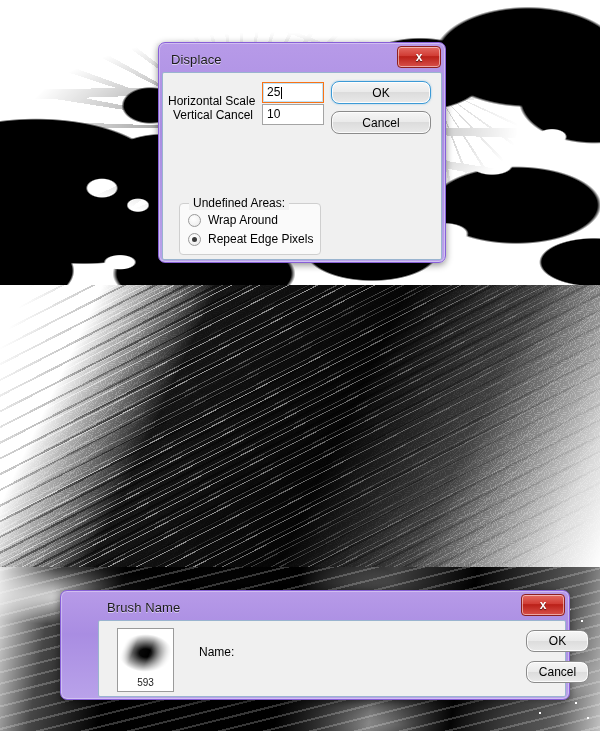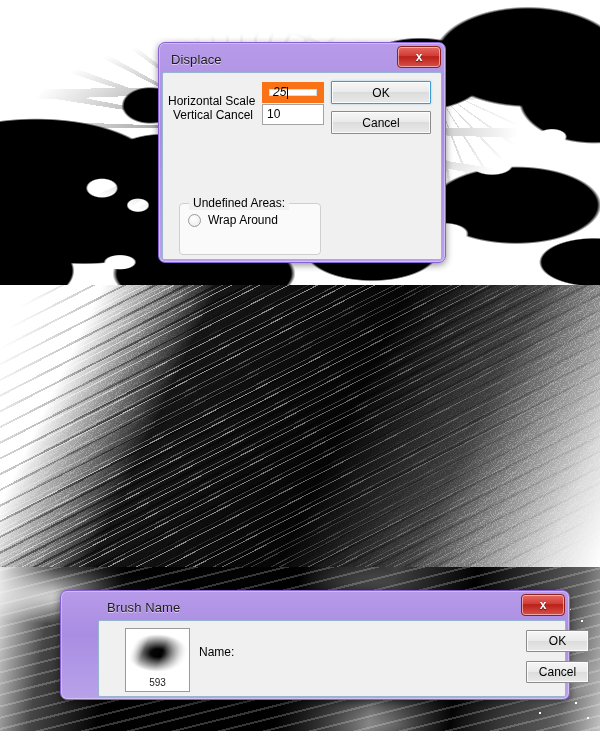--- a/index.html
+++ b/index.html
@@ -185,28 +185,28 @@
   .tinput{
     position:absolute;
     background:#fff;
     border:1px solid #a4a4a4;
     box-sizing:border-box;
     font-size:12px;color:#000;
     padding:1px 4px;
     line-height:17px;
     display:flex;align-items:center;
   }
-  .tinput.focus{border:7px solid #f97316;box-shadow:0 0 0 1px #bfe2f6 inset;font-style:italic;}
+  .tinput.focus{border:1px solid #f97316;box-shadow:0 0 0 1px #bfe2f6 inset;}
   .caret{display:inline-block;width:1px;height:12px;background:#000;margin-left:1px;}
 
   .btn{
     position:absolute;
     box-sizing:border-box;
     border:1px solid #8b8b8b;
-    border-radius:1px;
+    border-radius:8px;
     background:linear-gradient(180deg,#f6f6f6 0%,#eaeaea 48%,#dcdcdc 50%,#e9e9e9 100%);
     font-size:12px;color:#000;
     display:flex;align-items:center;justify-content:center;
     cursor:pointer;
     box-shadow:0 0 0 1px rgba(255,255,255,.8) inset;
   }
   .btn.default{
     border:1px solid #3c9ad6;
     box-shadow:0 0 0 1px rgba(255,255,255,.9) inset, 0 0 2px rgba(60,154,214,.55);
   }
@@ -314,39 +314,43 @@
         <span>10</span>
       </div>
 
 
       <div class="groupbox" style="left:16px;top:130px;width:142px;height:52px;">
         <div class="gb-title">Undefined Areas:</div>
         <div class="radio-row" style="top:9px;">
           <span class="radio"></span>
           <span class="radio-label">Wrap Around</span>
         </div>
+        <div class="radio-row" style="top:28px;">
+          <span class="radio on"></span>
+          <span class="radio-label">Repeat Edge Pixels</span>
+        </div>
       </div>
 
       <div class="btn default" style="left:168px;top:8px;width:100px;height:23px;">OK</div>
       <div class="btn" style="left:168px;top:38px;width:100px;height:23px;">Cancel</div>
     </div>
   </div>
 
   <div class="dialog" id="brush-dialog" style="left:60px;top:590px;width:510px;height:110px;padding-left:37px;">
 
     <div class="dlg-titlebar">
       <div class="dlg-title">Brush Name</div>
       <div class="dlg-close">
         <span>x</span>
       </div>
     </div>
 
     <div class="dlg-body" style="height:77px;">
 
-      <div class="brush-tile" style="left:18px;top:7px;width:65px;height:64px;margin-left:8px;">
+      <div class="brush-tile" style="left:18px;top:7px;width:57px;height:64px;">
         <div class="brush-art"></div>
         <div class="brush-num">593</div>
       </div>
 
       <div class="lbl" style="left:100px;top:24px;font-size:12px;">Name:</div>
 
 
       <div class="btn" style="left:427px;top:9px;width:63px;height:22px;">OK</div>
       <div class="btn" style="left:427px;top:40px;width:63px;height:22px;">Cancel</div>
     </div>

